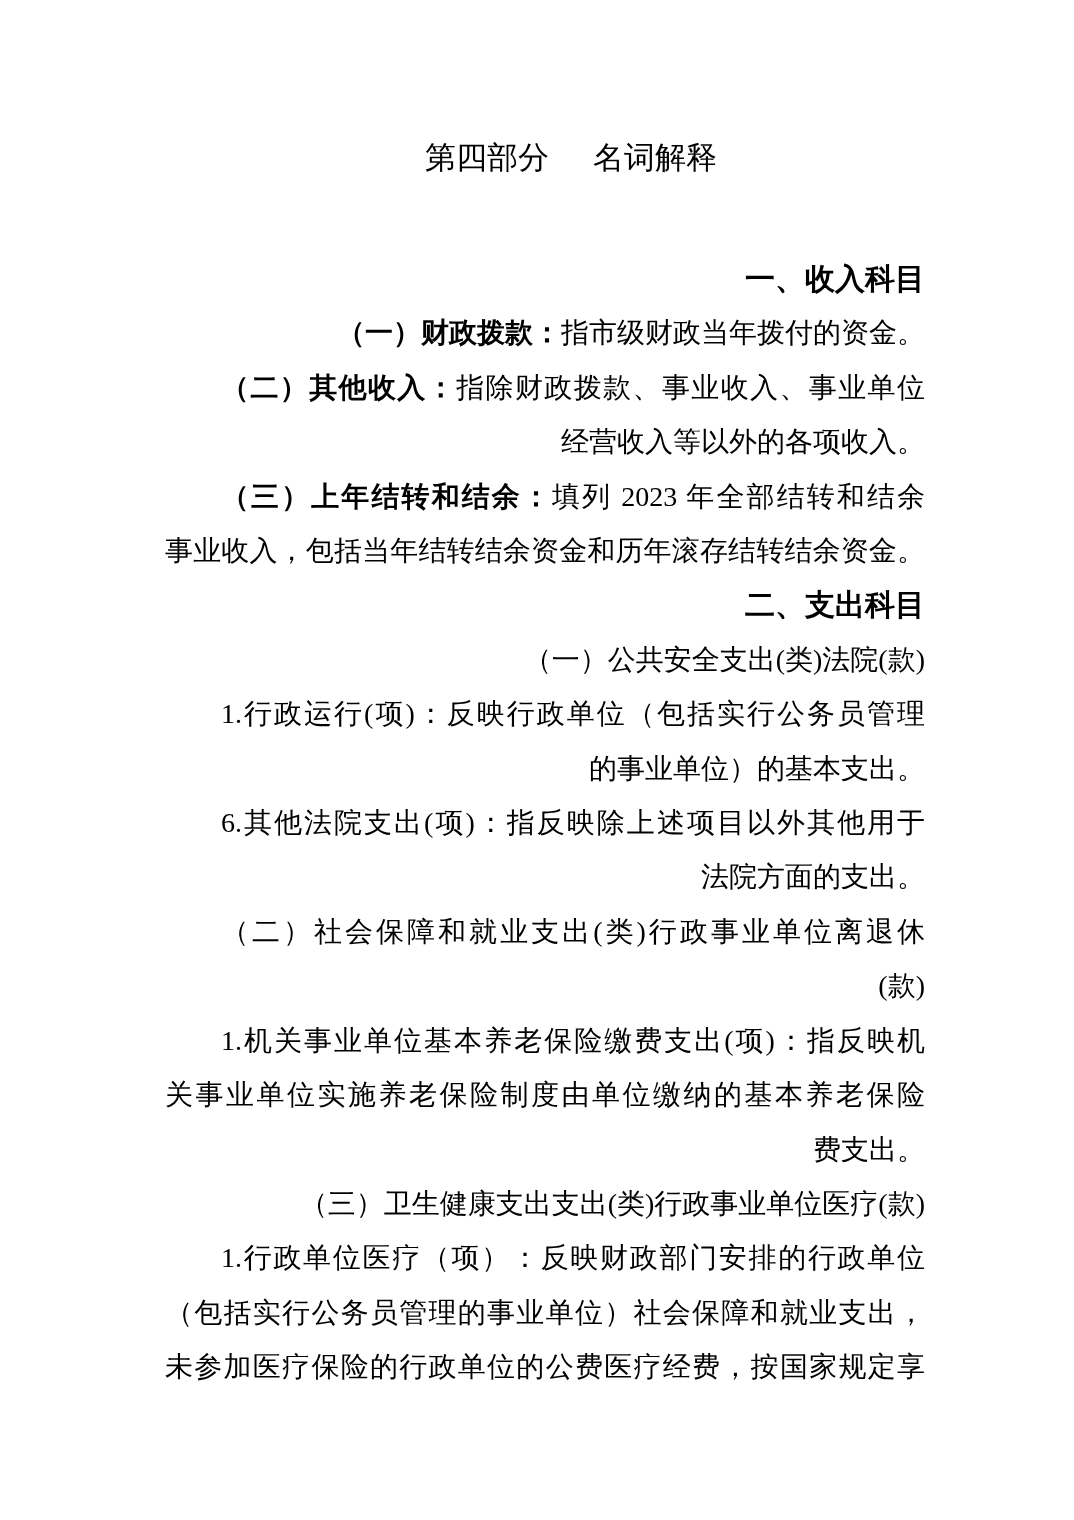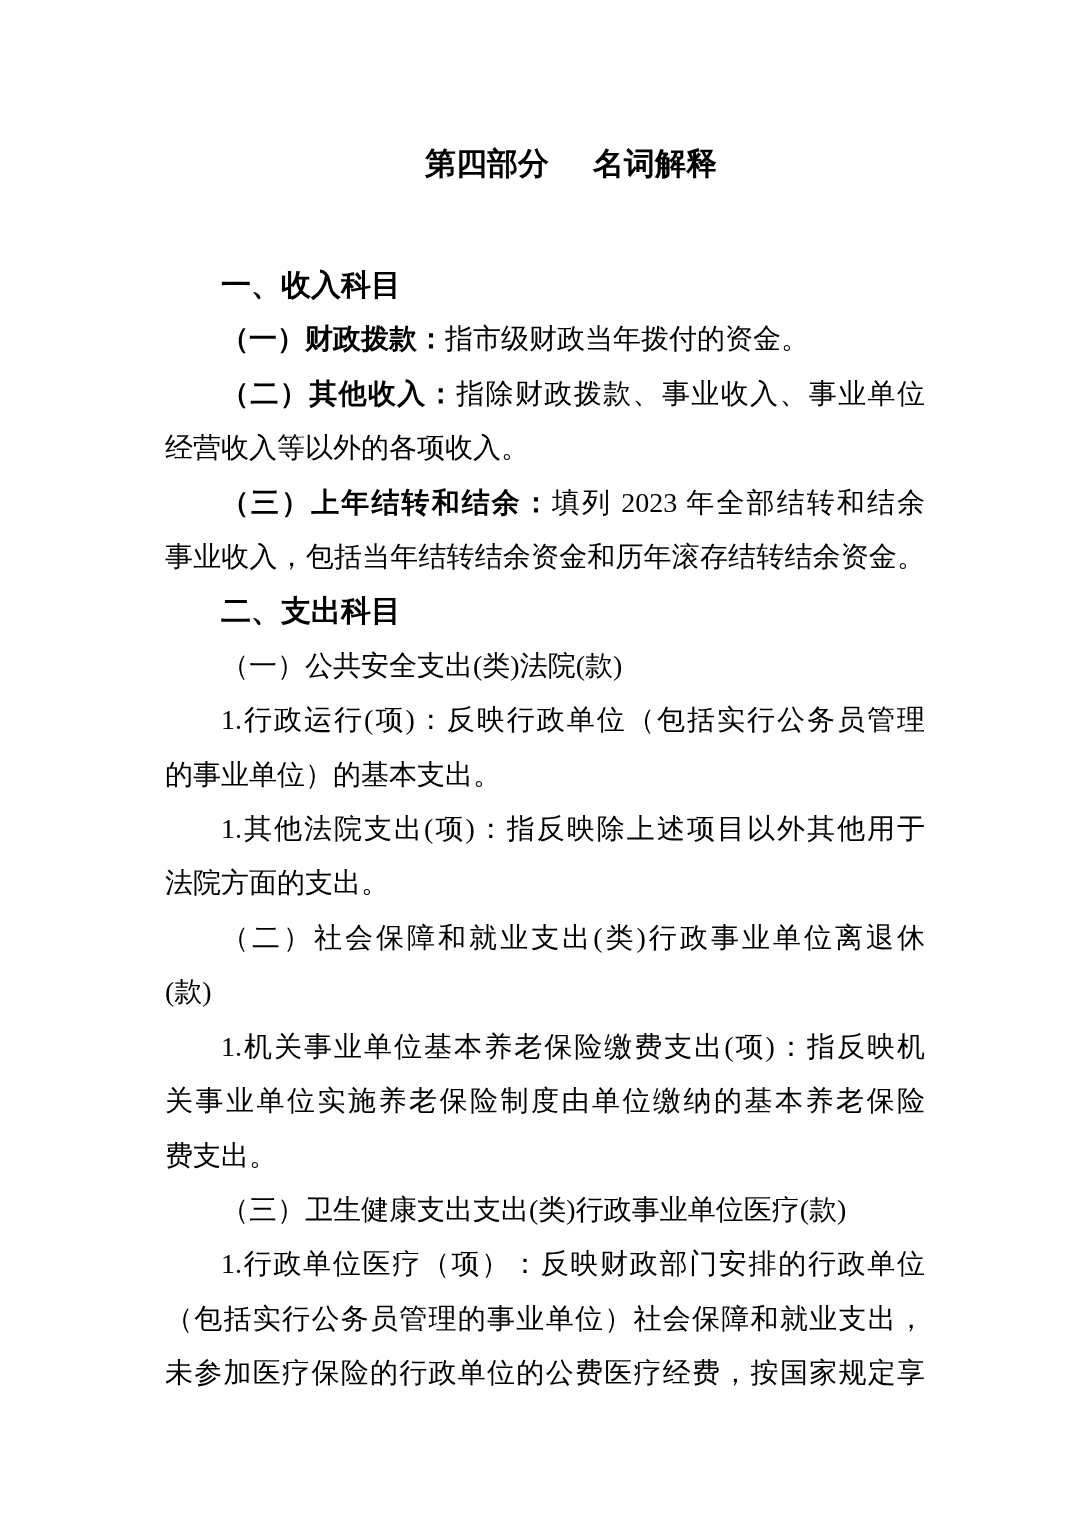--- a/index.html
+++ b/index.html
@@ -16,36 +16,36 @@
     font-family: "Liberation Serif", serif;
   }
   .page {
     position: absolute;
     top: 0; left: 0; right: 0; bottom: 0;
     padding: 138px 149px 0 165px;
     box-sizing: border-box;
   }
   .doc-title {
     font-size: 31px;
-    font-weight: 700;
+    font-weight: 400;
     line-height: 40px;
     text-align: center;
     padding-left: 52px;
-    margin: 6px 0 74px 0;
+    margin: 0 0 74px 0;
     font-family: "Liberation Serif", serif;
     white-space: nowrap;
   }
   .title-gap {
     display: inline-block;
     width: 44px;
   }
   .line {
     font-size: 28px;
     line-height: 54.4px;
-    text-align: left;
+    text-align: right;
     font-family: "Liberation Serif", serif;
   }
   .line.indent {
     text-indent: 56px;
   }
   
   .line.jl {
     text-align: justify;
     text-align-last: justify;
   }
@@ -84,21 +84,21 @@
   <div class="line jl">事业收入，包括当年结转结余资金和历年滚存结转结余资金。</div>
 
   <div class="line hei indent">二、支出科目</div>
 
   <div class="line sub indent">（一）公共安全支出(类)法院(款)</div>
 
   <div class="line indent jl">1.行政运行(项)：反映行政单位（包括实行公务员管理</div>
 
   <div class="line">的事业单位）的基本支出。</div>
 
-  <div class="line indent jl">1.其他法院支出(项)：指反映除上述项目以外其他用于</div>
+  <div class="line indent jl">6.其他法院支出(项)：指反映除上述项目以外其他用于</div>
 
   <div class="line">法院方面的支出。</div>
 
   <div class="line sub indent jl">（二）社会保障和就业支出(类)行政事业单位离退休</div>
 
   <div class="line sub">(款)</div>
 
   <div class="line indent jl">1.机关事业单位基本养老保险缴费支出(项)：指反映机</div>
 
   <div class="line jl">关事业单位实施养老保险制度由单位缴纳的基本养老保险</div>

